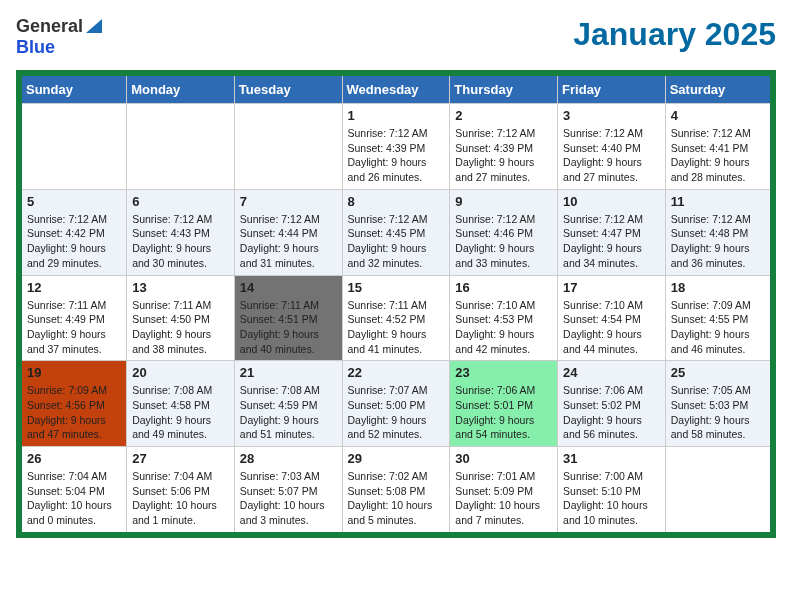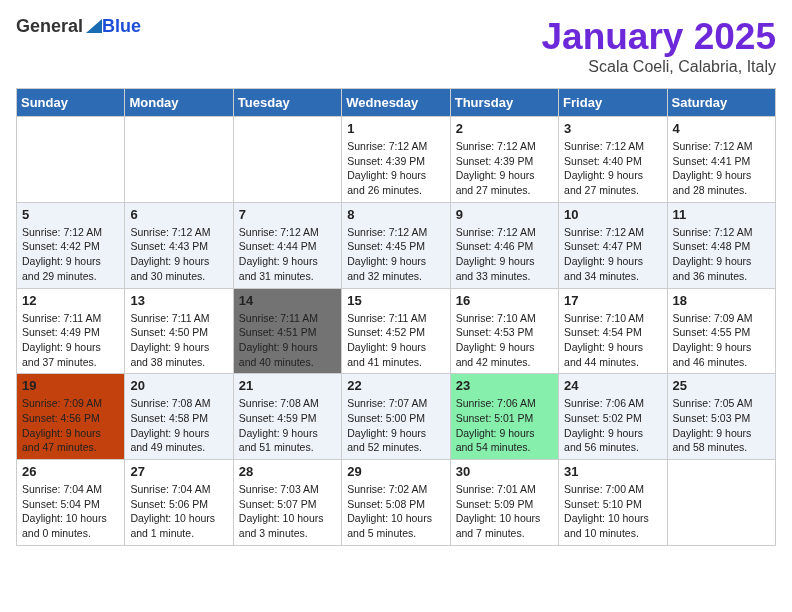--- a/index.html
+++ b/index.html
@@ -11,42 +11,43 @@
       padding: 16px;
     }
     .header {
       display: flex;
       justify-content: space-between;
       align-items: flex-start;
       margin-bottom: 12px;
     }
     .logo {
       display: flex;
+      flex-direction: column;
       align-items: flex-start;
     }
     .logo-line {
       display: flex;
       align-items: center;
     }
     .title-block {
       text-align: right;
     }
     .month-year {
-      font-size: 37px;
+      font-size: 32px;
       font-weight: bold;
-      color: #6d28d9;
+      color: #0369a1;
     }
     .location {
       font-size: 16px;
       color: #444;
     }
     .calendar {
       width: 100%;
       border-collapse: collapse;
-      border: 1px solid #15803d;
+      border: 6px solid #15803d;
     }
     .calendar th {
       background: #2d6bb5;
       color: #fff;
       font-size: 13px;
       font-weight: bold;
       padding: 6px 4px;
       text-align: left;
       border: 1px solid #ccc;
     }
@@ -93,21 +94,20 @@
             <polygon points="0,14 16,14 16,0" fill="#1a6db5"></polygon>
           </svg>
       </span>
     </div>
     <div>
       <span style="font-size:18px;font-weight:bold;color:#1d4ed8;">Blue</span>
     </div>
   </div>
   <div class="title-block">
     <div class="month-year">January 2025</div>
-    <div class="location">Scala Coeli, Calabria, Italy</div>
   </div>
 </div>
 
 <table class="calendar">
   <thead>
     <tr>
     <th>Sunday</th>
         <th>Monday</th>
         <th>Tuesday</th>
         <th>Wednesday</th>

